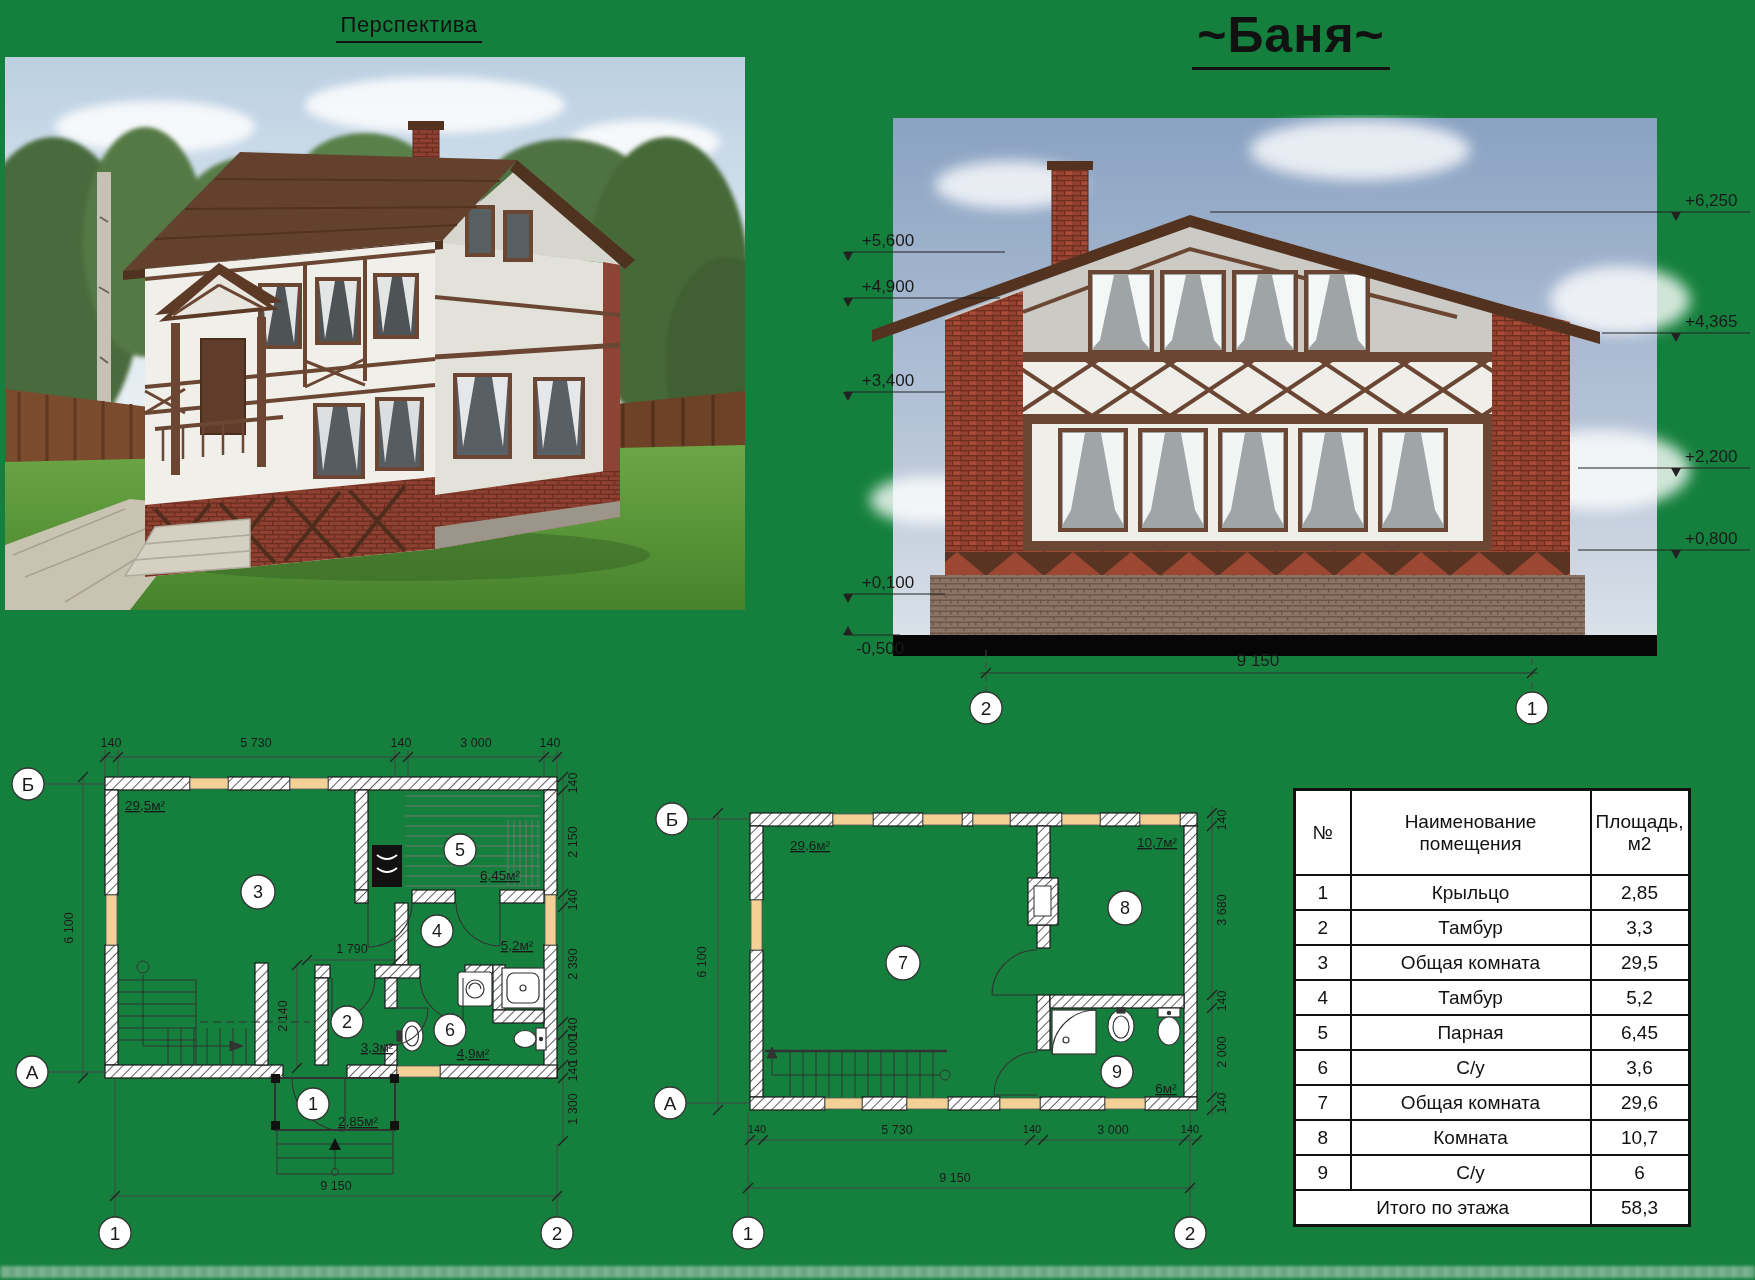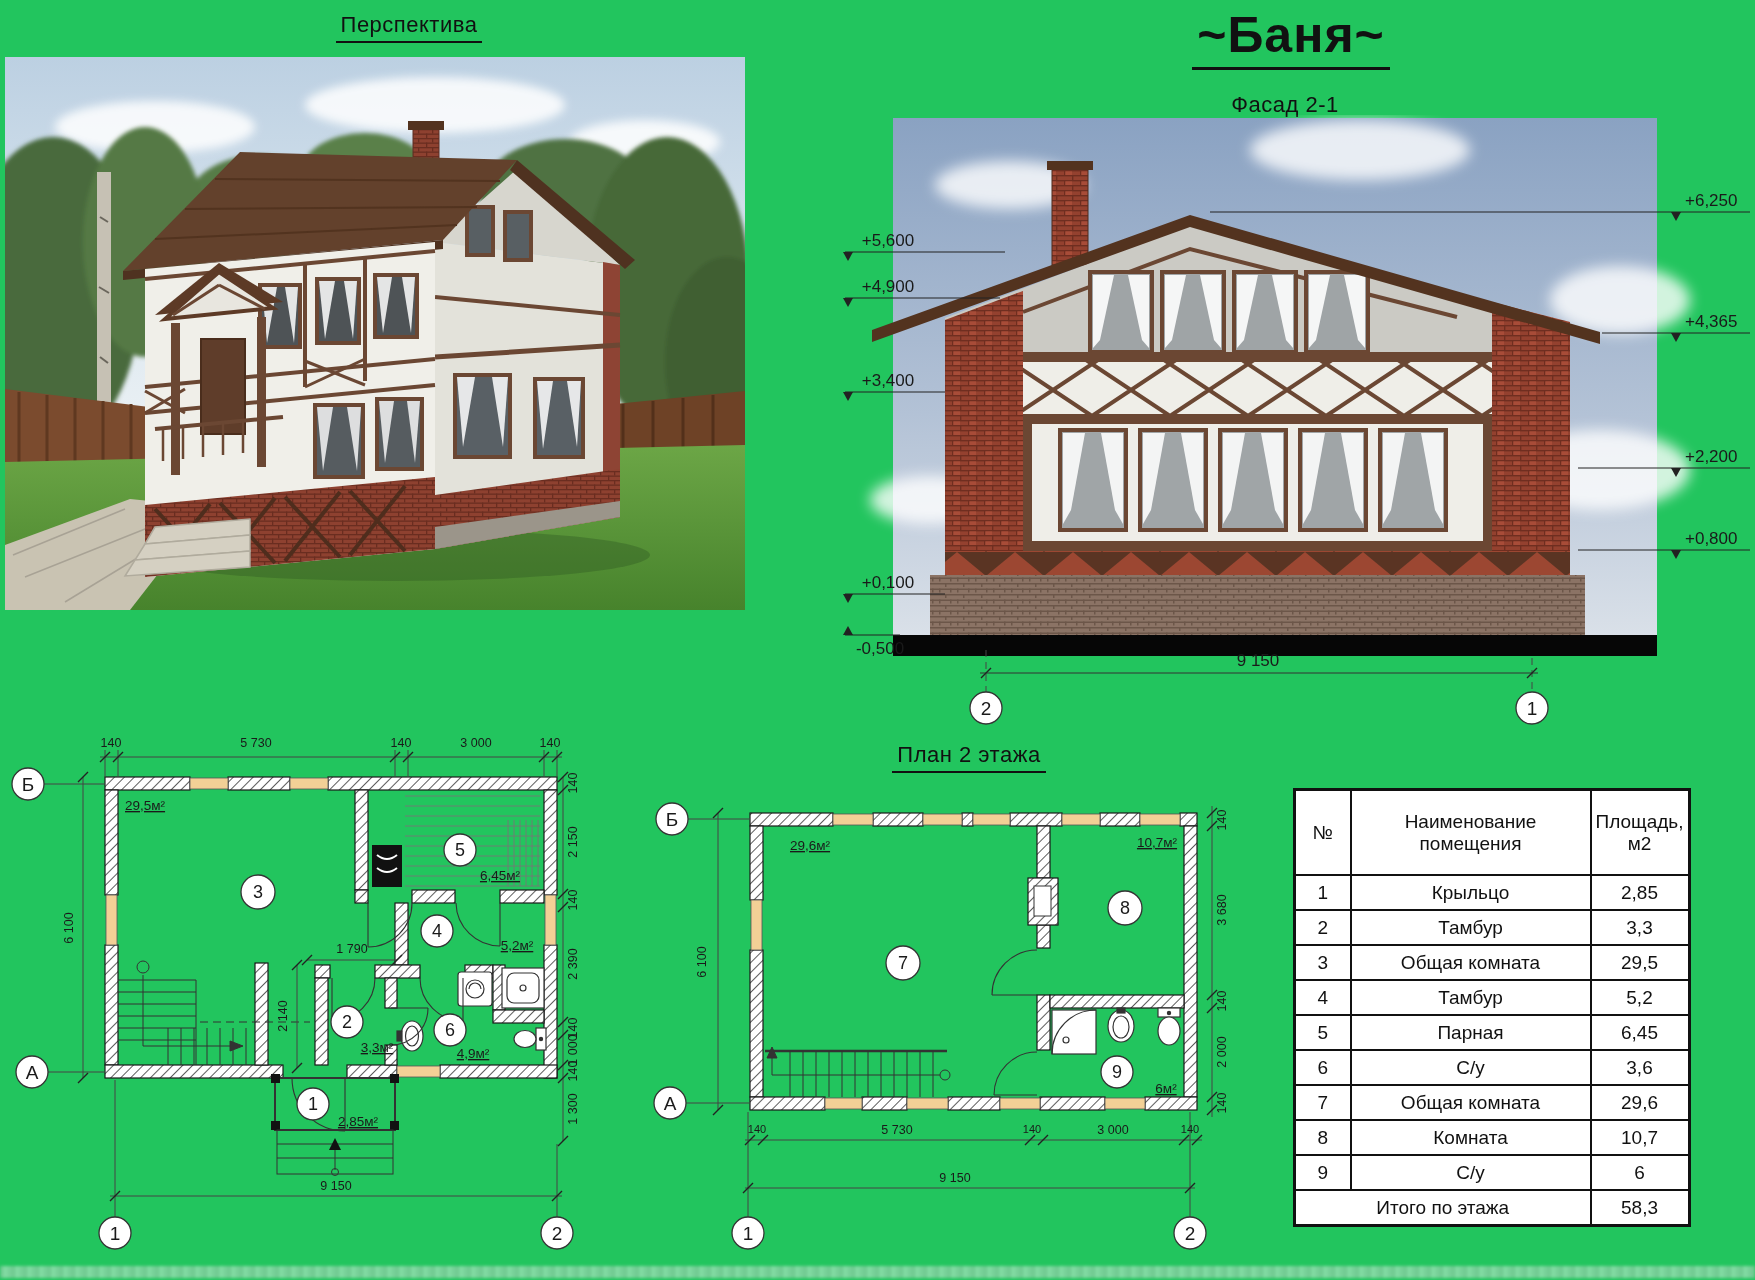--- a/index.html
+++ b/index.html
@@ -1,16 +1,16 @@
 <!DOCTYPE html>
 <html><head>
 <meta charset="utf-8">
 <style>
   html,body{margin:0;padding:0;background:#fff;font-family:"Liberation Sans",sans-serif;}
-  .sheet{position:relative;width:1755px;height:1280px;background:#22c55e;overflow:hidden;color:#1a1a1a;}
+  .sheet{position:relative;width:1755px;height:1280px;background:#15803d;overflow:hidden;color:#1a1a1a;}
   .ov{position:absolute;}
   .title{position:absolute;text-align:center;color:#111;}
   .title span{display:inline-block;border-bottom:2px solid #111;padding:0 5px 3px;}
   .t-small{font-size: 22px;font-weight:500;letter-spacing:.5px;}
   .t-main{font-size:50px;font-weight:600;letter-spacing:1px;}
   .t-main span{border-bottom-width:3px;}
   table.expl{position:absolute;left:1293px;top:788px;border-collapse:collapse;table-layout:fixed;
              border:3px solid #111;background:#fff;}
   table.expl th,table.expl td{border:2px solid #111;text-align:center;vertical-align:middle;
              font-size:19px;font-weight:400;color:#111;padding:0 4px;}
@@ -27,22 +27,20 @@
   .noise{position:absolute;left:0;top:1266px;width:1755px;height:12px;opacity:.45;filter:blur(1.5px);
     background:repeating-linear-gradient(90deg,#cfcfcf 0 3px,#f4f4f4 3px 8px,#dedede 8px 12px);}
 </style>
 </head>
 <body>
 
 <div class="sheet">
 
   <div class="title t-small" style="left:259px;top:12px;width:300px"><span>Перспектива</span></div>
   <div class="title t-main" style="left:1091px;top:6px;width:400px"><span>~Баня~</span></div>
-  <div class="title t-small" style="left:1135px;top:92px;width:300px"><span>Фасад 2-1</span></div>
-  <div class="title t-small" style="left:769px;top:742px;width:400px"><span>План 2 этажа</span></div>
 
   <svg class="ov" style="left:5px;top:57px" width="740" height="553" viewBox="0 0 740 553">
     <defs>
       <linearGradient id="psky" x1="0" y1="0" x2="0" y2="1">
         <stop offset="0" stop-color="#bcd0e2"></stop>
           <stop offset=".6" stop-color="#dde8f0"></stop>
           <stop offset="1" stop-color="#f0f4f6"></stop>
       </linearGradient>
       <linearGradient id="pgr" x1="0" y1="0" x2="0" y2="1">
         <stop offset="0" stop-color="#6ca646"></stop>

